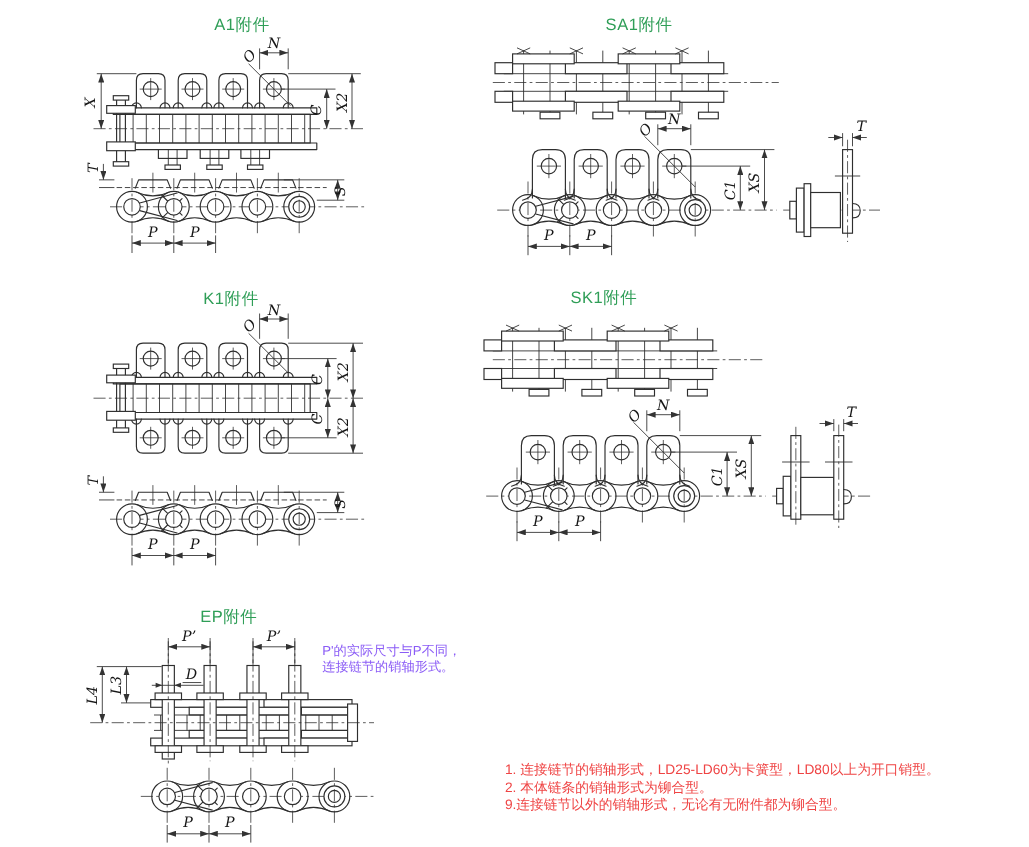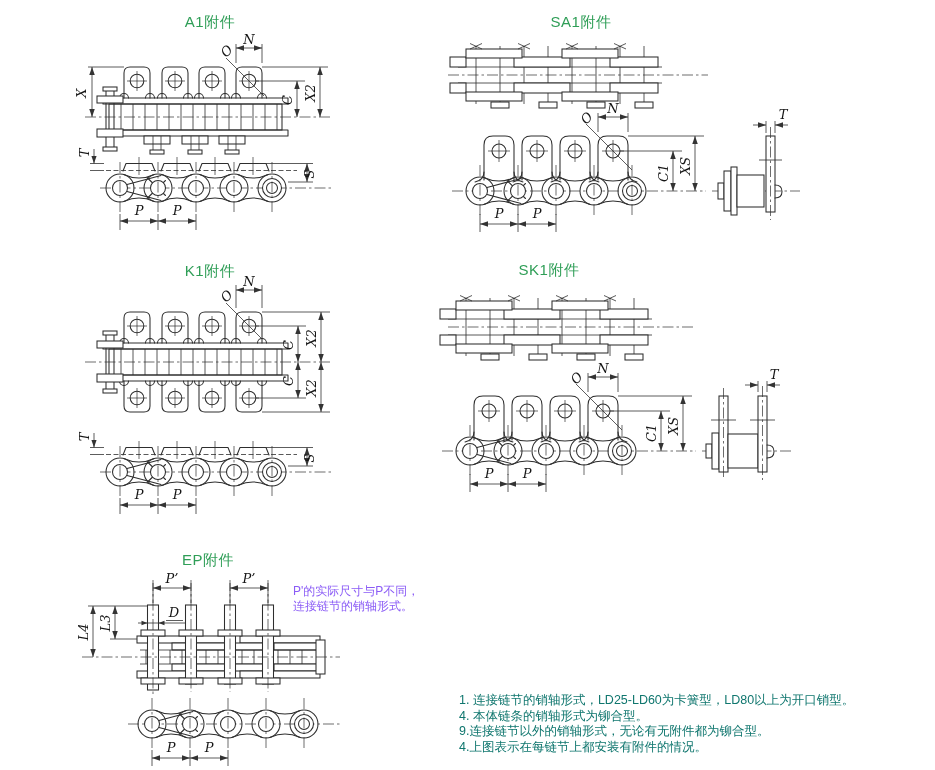--- a/index.html
+++ b/index.html
@@ -1,36 +1,36 @@
 <!DOCTYPE html>
 <html><head>
 <meta charset="utf-8">
 <style>
   html,body{margin:0;padding:0;background:#fff;}
   .page{position:relative;width:935px;height:770px;background:#fff;overflow:hidden;
         font-family:"Liberation Sans",sans-serif;}
   .sec-title{position:absolute;font-size:15px;color:#2f9e57;text-align:center;letter-spacing:.5px;}
   .ep-note{position:absolute;left:293px;top:584px;width:150px;font-size:12px;line-height:15px;color:#8b5cf6;}
-  .footnotes{position:absolute;left:459px;top:693px;width:470px;font-size:12.5px;line-height:15.5px;color:#0f766e;}
+  .footnotes{position:absolute;left:459px;top:693px;width:470px;font-size:12.5px;line-height:15.5px;color:#ef4444;}
   svg{position:absolute;left:0;top:0;}
   .ln{fill:none;stroke:#2e2e2e;stroke-width:1.05;stroke-linejoin:round;stroke-linecap:round;}
   .ln2{fill:none;stroke:#2e2e2e;stroke-width:.8;}
   .lnf{fill:#fff;stroke:#2e2e2e;stroke-width:1.05;}
   .cl{fill:none;stroke:#2e2e2e;stroke-width:.7;stroke-dasharray:11 3 2.5 3;}
   .ch{fill:none;stroke:#2e2e2e;stroke-width:.7;}
   .dsh{fill:none;stroke:#2e2e2e;stroke-width:.8;stroke-dasharray:5 2.5;}
   .dm{fill:none;stroke:#333;stroke-width:.8;}
   .dt{font:italic 13px "DejaVu Serif",serif;fill:#151515;}
 </style>
 </head>
 <body>
 
 <div class="page">
 
-  <div class="sec-title" style="left:170px;top:13px;width:80px">A1附件</div>
+  <div class="sec-title" style="left:180px;top:13px;width:80px">A1附件</div>
   <div class="sec-title" style="left:536px;top:13px;width:90px">SA1附件</div>
   <div class="sec-title" style="left:170px;top:262px;width:80px">K1附件</div>
   <div class="sec-title" style="left:504px;top:261px;width:90px">SK1附件</div>
   <div class="sec-title" style="left:168px;top:551px;width:80px">EP附件</div>
 
   <svg width="935" height="770" viewBox="0 0 935 770">
     <defs>
       <marker id="ar" viewBox="0 0 8 5.5" refX="8" refY="2.75" markerWidth="8" markerHeight="5.5" markerUnits="userSpaceOnUse" orient="auto-start-reverse">
         <path d="M0,0 L8,2.75 L0,5.5 z" fill="#333"></path>
       </marker>
@@ -488,18 +488,17 @@
     </g>
   </svg>
 
   <div class="ep-note">
     <div>P'的实际尺寸与P不同，</div>
     <div>连接链节的销轴形式。</div>
   </div>
 
   <div class="footnotes">
     <div>1. 连接链节的销轴形式，LD25-LD60为卡簧型，LD80以上为开口销型。</div>
-    <div>4. 本体链条的销轴形式为铆合型。</div>
+    <div>2. 本体链条的销轴形式为铆合型。</div>
     <div>9.连接链节以外的销轴形式，无论有无附件都为铆合型。</div>
-    <div>4.上图表示在每链节上都安装有附件的情况。</div>
   </div>
 
 </div>
 
 </body></html>

